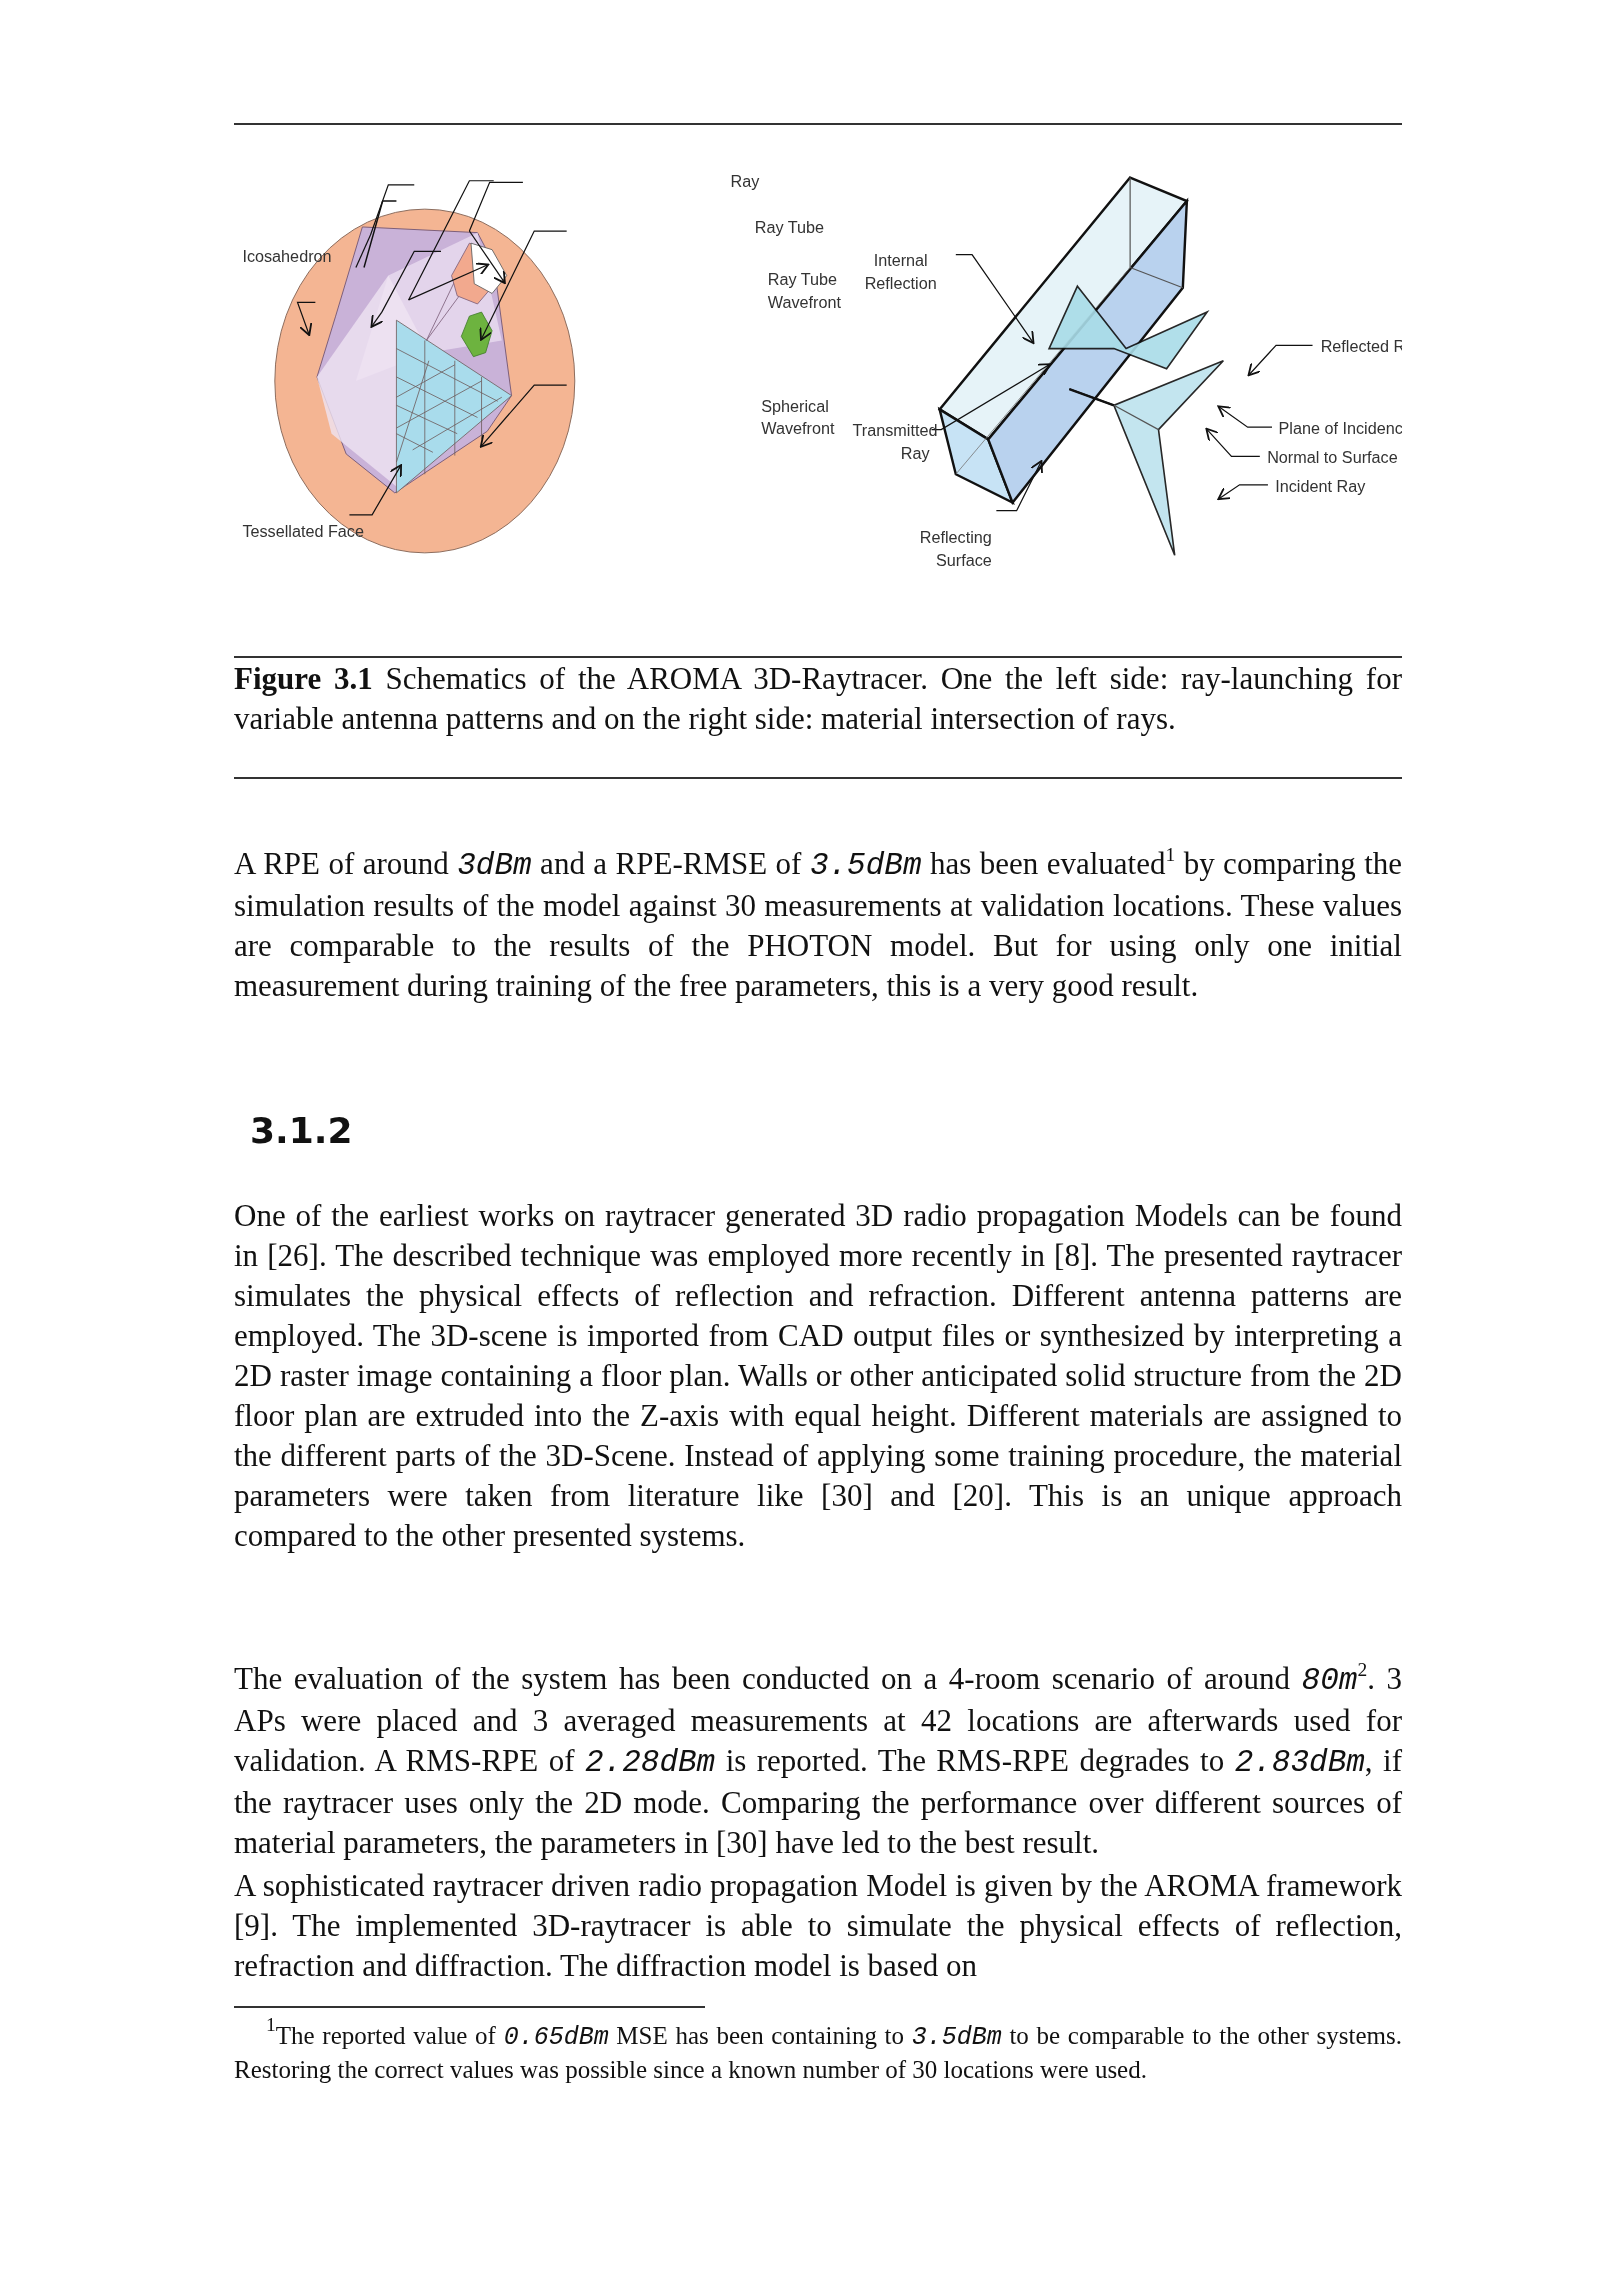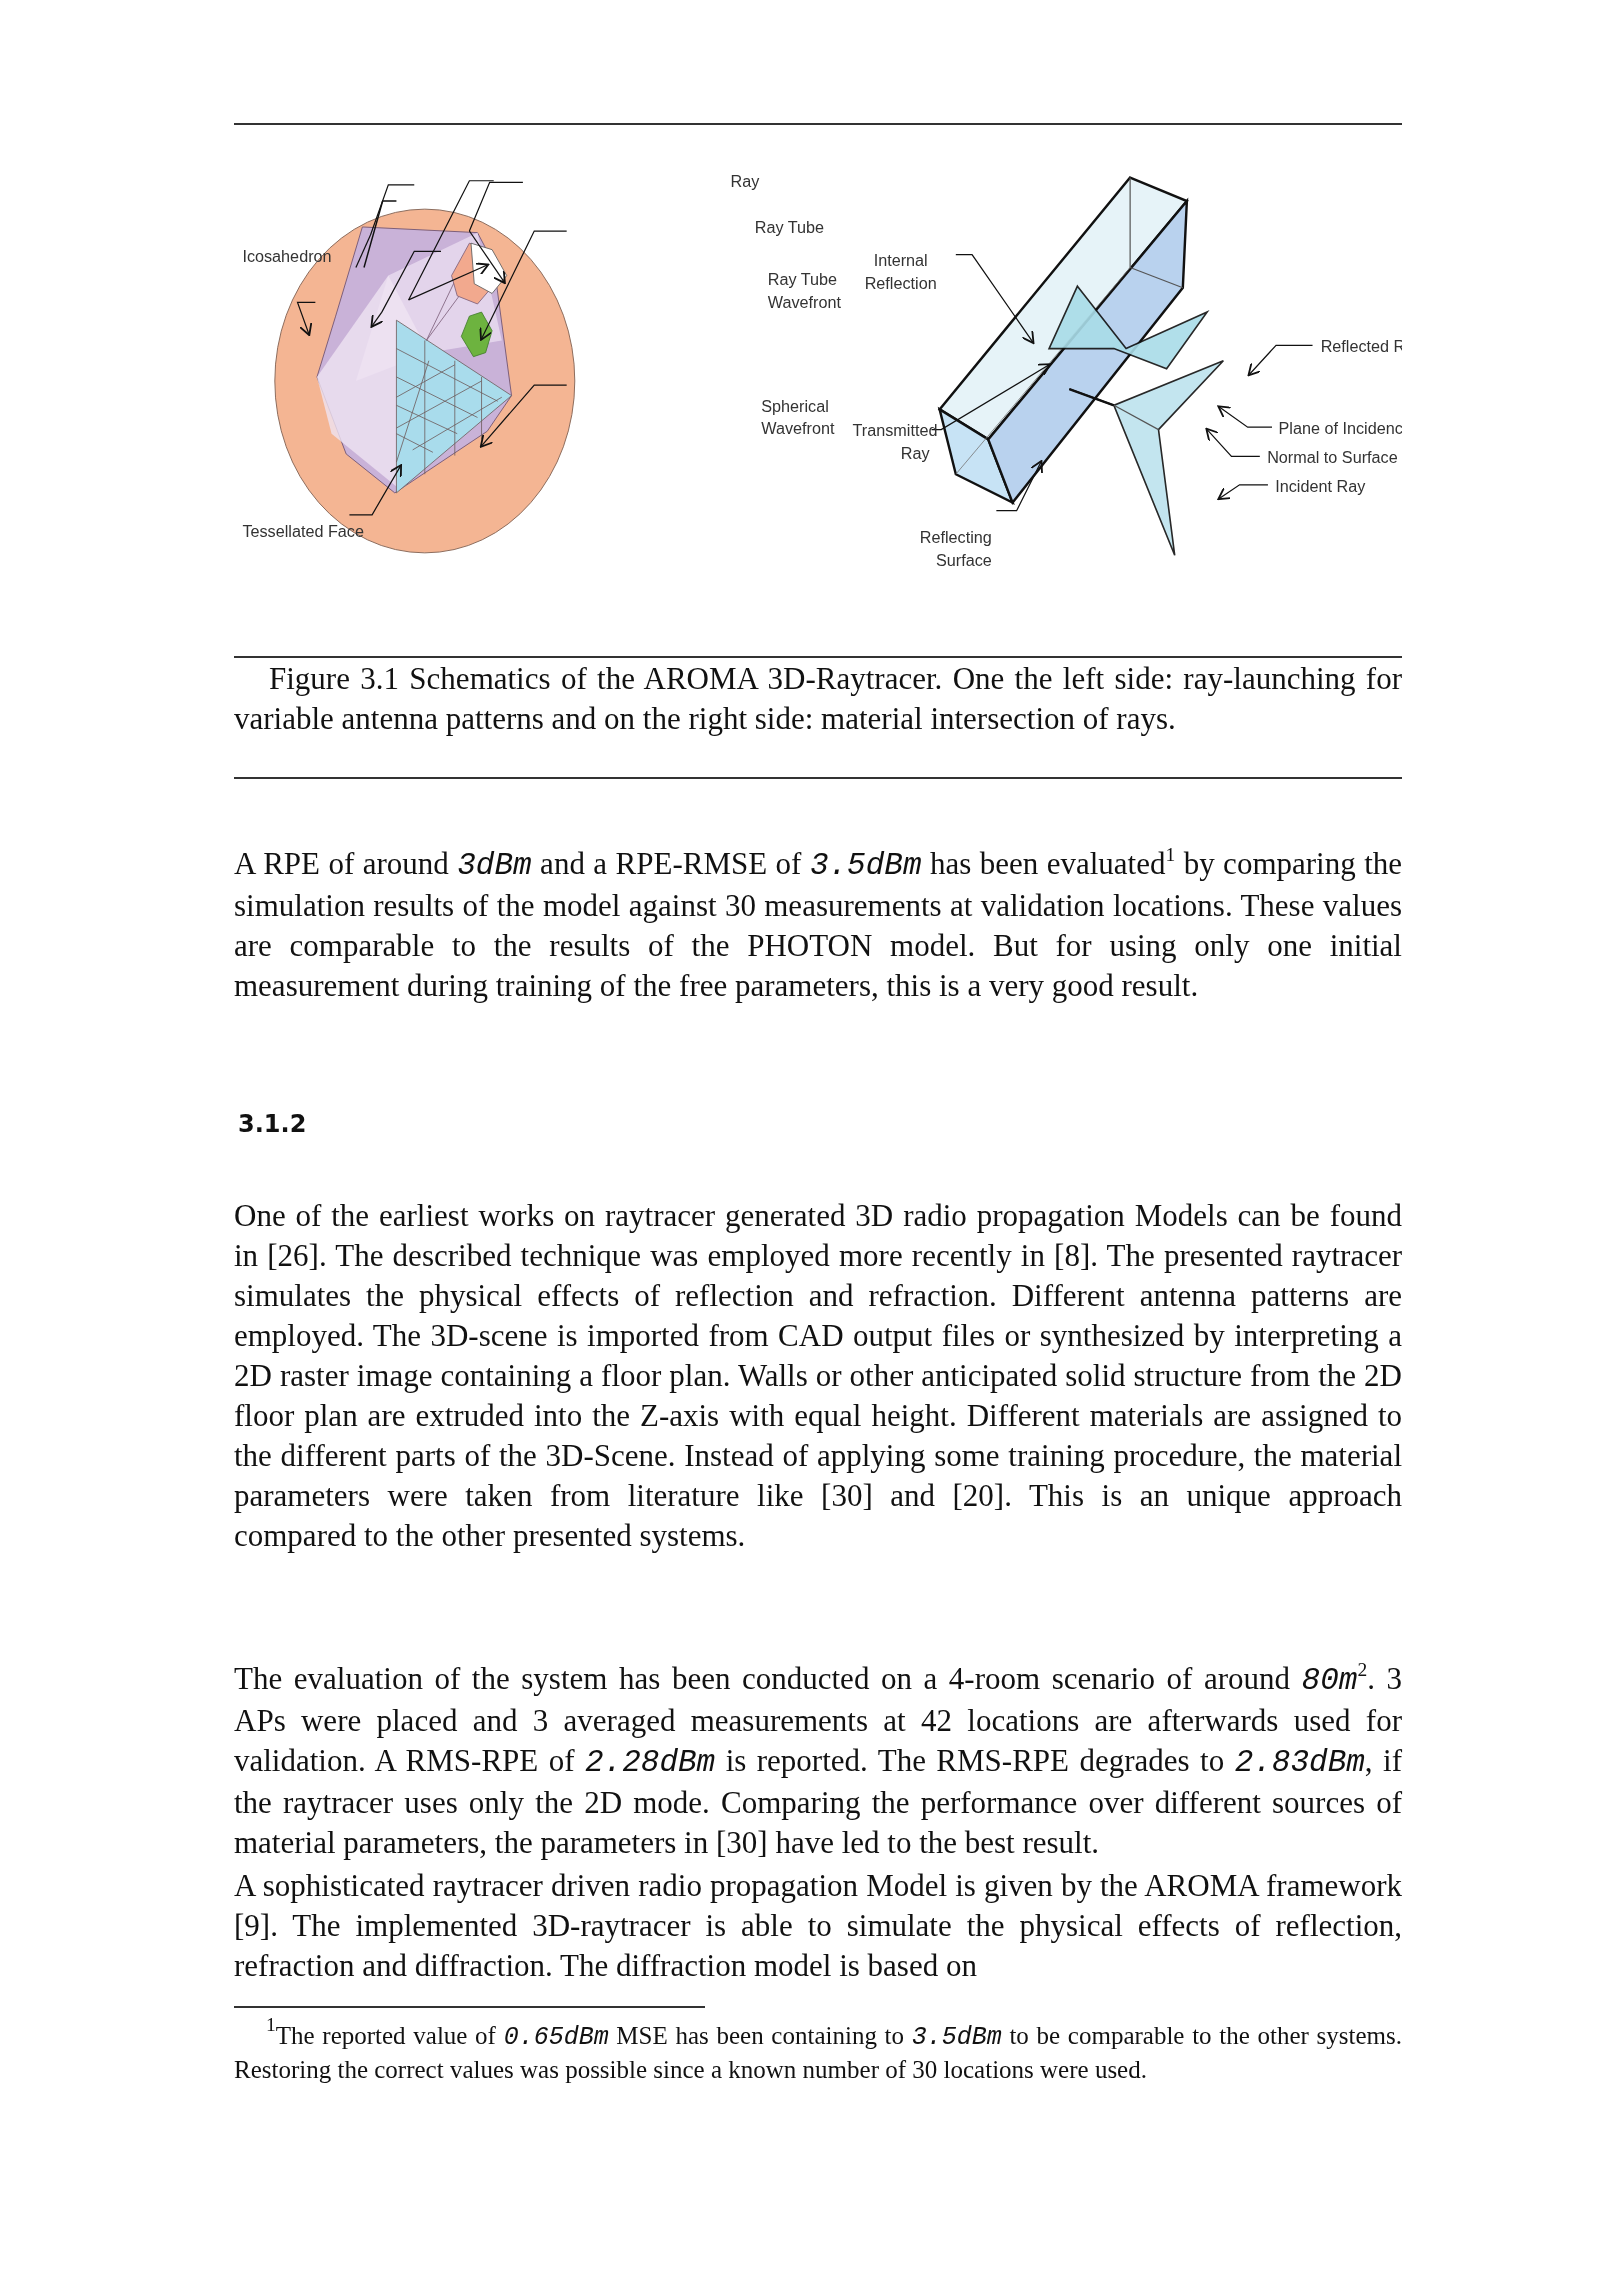--- a/index.html
+++ b/index.html
@@ -15,30 +15,30 @@
 
     
     .figure { position: absolute; top: 154px; left: 0; width: 1168px; height: 454px; }
     .figure svg { position: absolute; top: 0; left: 0; }
     .fig-label { font-family: "Liberation Sans", "DejaVu Sans", sans-serif; font-size: 20px; fill: #333; }
 
     
     .cap-rule { position: absolute; left: 0; width: 1168px; height: 1.6px; background: #333; }
     .caption { position: absolute; top: 649px; left: 0; width: 1168px;
                font-size: 31px; line-height: 40px; text-align: justify; }
-    .caption b { font-weight: normal; margin-left: 35px; }
+    .caption b { font-weight: bold; }
 
     
     .para { position: absolute; left: 0; width: 1168px; font-size: 31px; line-height: 40px;
             text-align: justify; hyphens: manual; }
     .para i, .footnote i { font-style: italic; font-family: Liberation Mono, monospace; }
     sup { font-size: 19.5px; line-height: 0; vertical-align: 13px; }
 
-    .section { position: absolute; top: 1110px; left: 4px; font-family: "DejaVu Sans", "Liberation Sans", sans-serif;
-               font-weight: bold; font-size: 24px; display: flex; gap: 32px; }
+    .section { position: absolute; top: 1110px; left: 16px; font-family: "DejaVu Sans", "Liberation Sans", sans-serif;
+               font-weight: bold; font-size: 36px; display: flex; gap: 32px; }
 
     .fn-rule { position: absolute; top: 2006px; left: 0; width: 471px; height: 1.6px; background: #333; }
     .footnote { position: absolute; top: 2020px; left: 0; width: 1168px; font-size: 25px; line-height: 32px;
                 text-align: justify; }
     .footnote .fn-first { text-indent: 32px; }
   </style>
 </head>
 <body>
 
 <div class="page">

